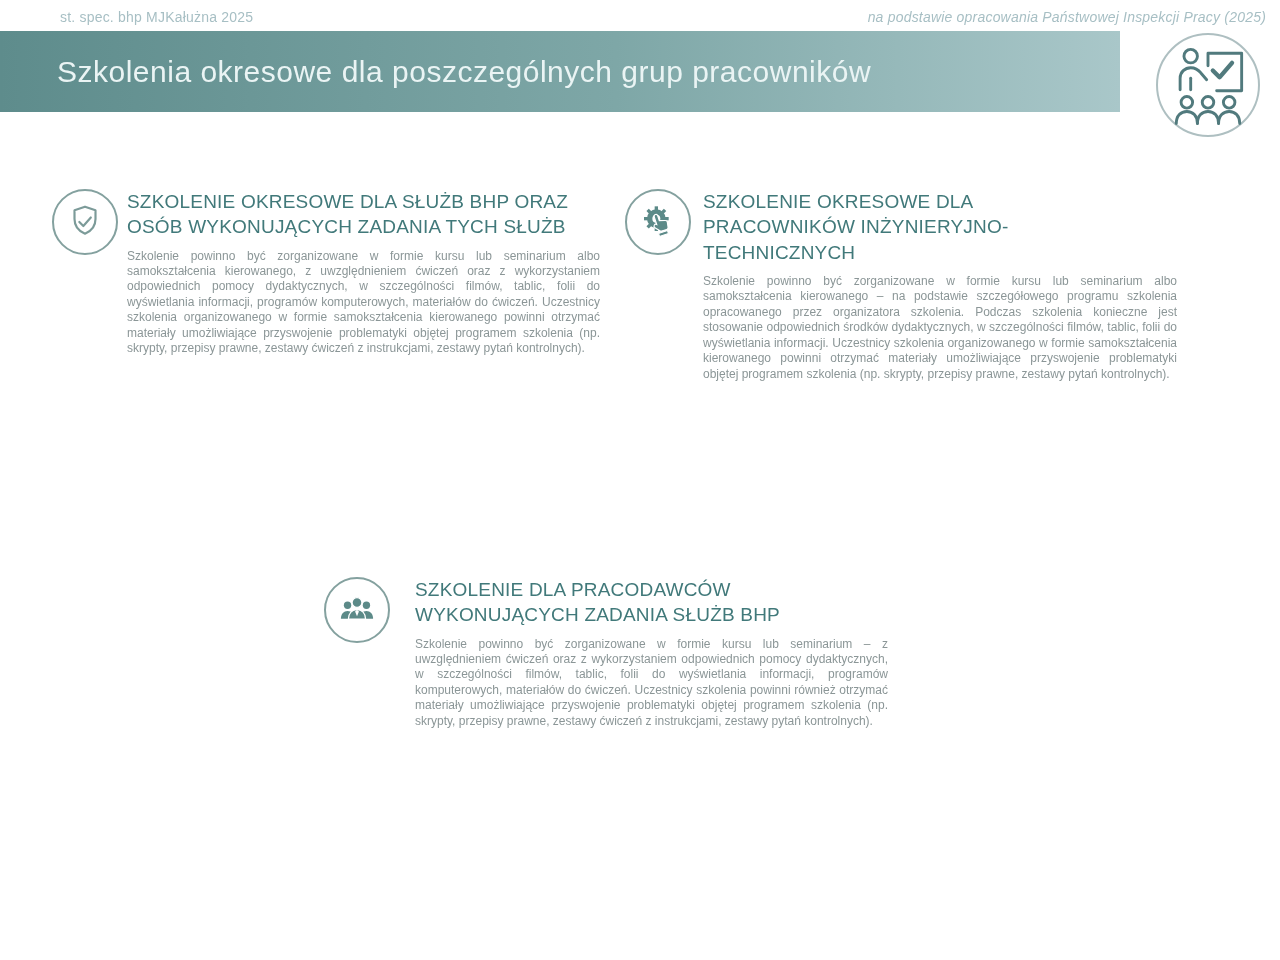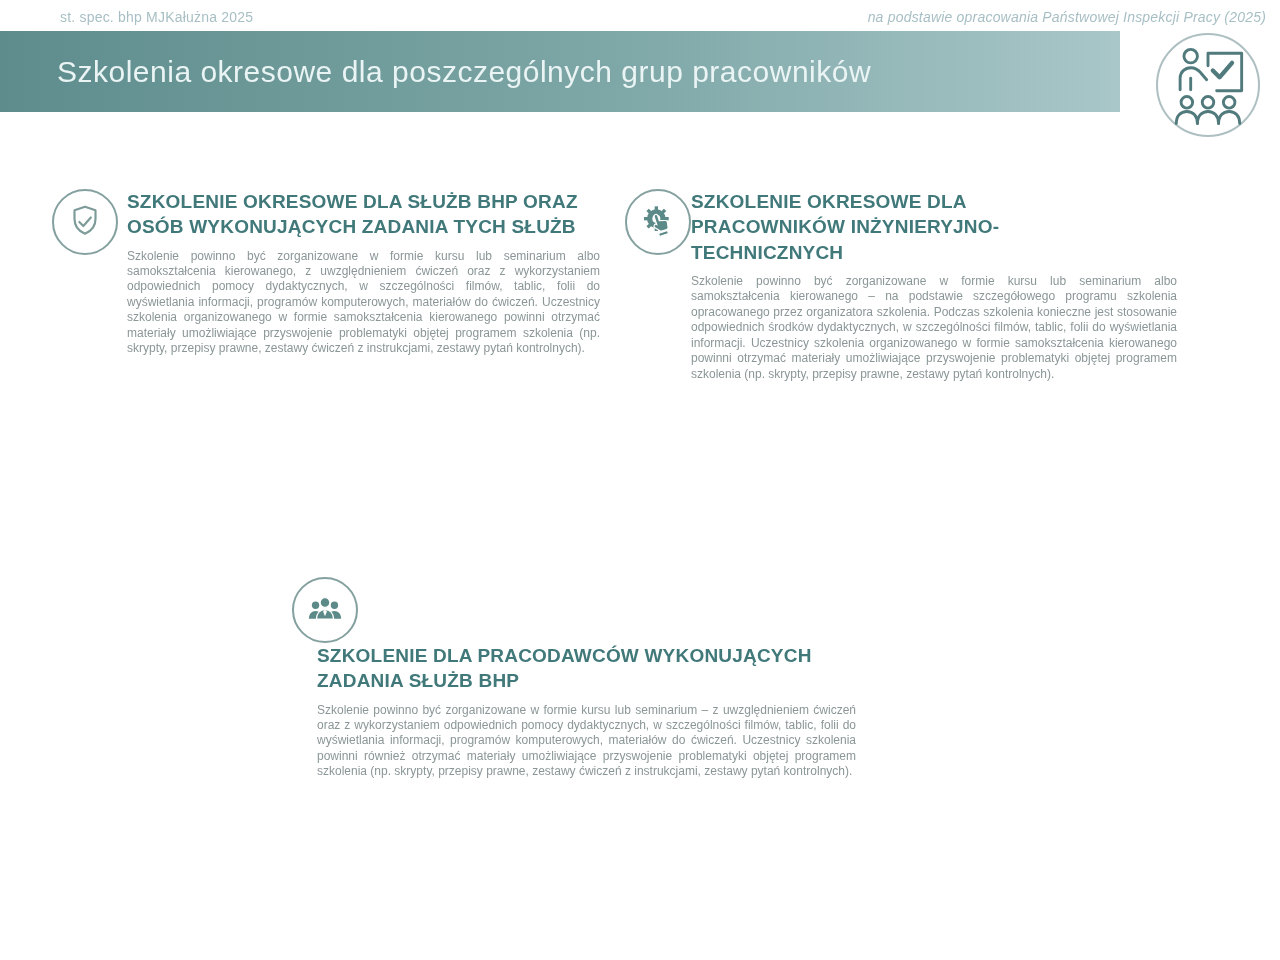--- a/index.html
+++ b/index.html
@@ -22,32 +22,32 @@
     font-size:30px;font-weight:400;color:#eaf4f4;letter-spacing:.5px;white-space:nowrap;
   }
   .band-badge{
     position:absolute;left:1156px;top:33px;width:104px;height:104px;
     border-radius:50%;border:2px solid rgba(94,128,131,.5);box-sizing:border-box;
     display:flex;align-items:center;justify-content:center;
   }
   .section{position:absolute;display:flex;align-items:flex-start;}
   #sec1{left:52px;top:189px;width:548px;}
   #sec2{left:625px;top:189px;width:552px;}
-  #sec3{left:292px;top:577px;width:564px;flex-direction:column;}
+  #sec3{left:324px;top:577px;width:564px;}
   .icon-circle{
     flex:0 0 auto;width:66px;height:66px;border-radius:50%;
     border:2.5px solid #84a19f;box-sizing:border-box;
     display:flex;align-items:center;justify-content:center;background:#fff;
   }
   .sec-text{flex:1;min-width:0;}
   #sec1 .sec-text{margin-left:9px;}
-  #sec2 .sec-text{}
+  #sec2 .sec-text{margin-left:12px;}
   #sec3 .sec-text{margin-left:25px;}
   .sec-title{
-    font-size:19px;font-weight:700;color:#41797a;line-height:1.33;letter-spacing:.2px;
+    font-size:19px;font-weight:400;color:#41797a;line-height:1.33;letter-spacing:.2px;
   }
   #sec2 .sec-title{max-width:392px;}
   .sec-body{
     margin-top:9px;font-size:12px;line-height:1.29;color:#8b9697;
     text-align:justify;
   }
 </style>
 </head>
 <body>
 

